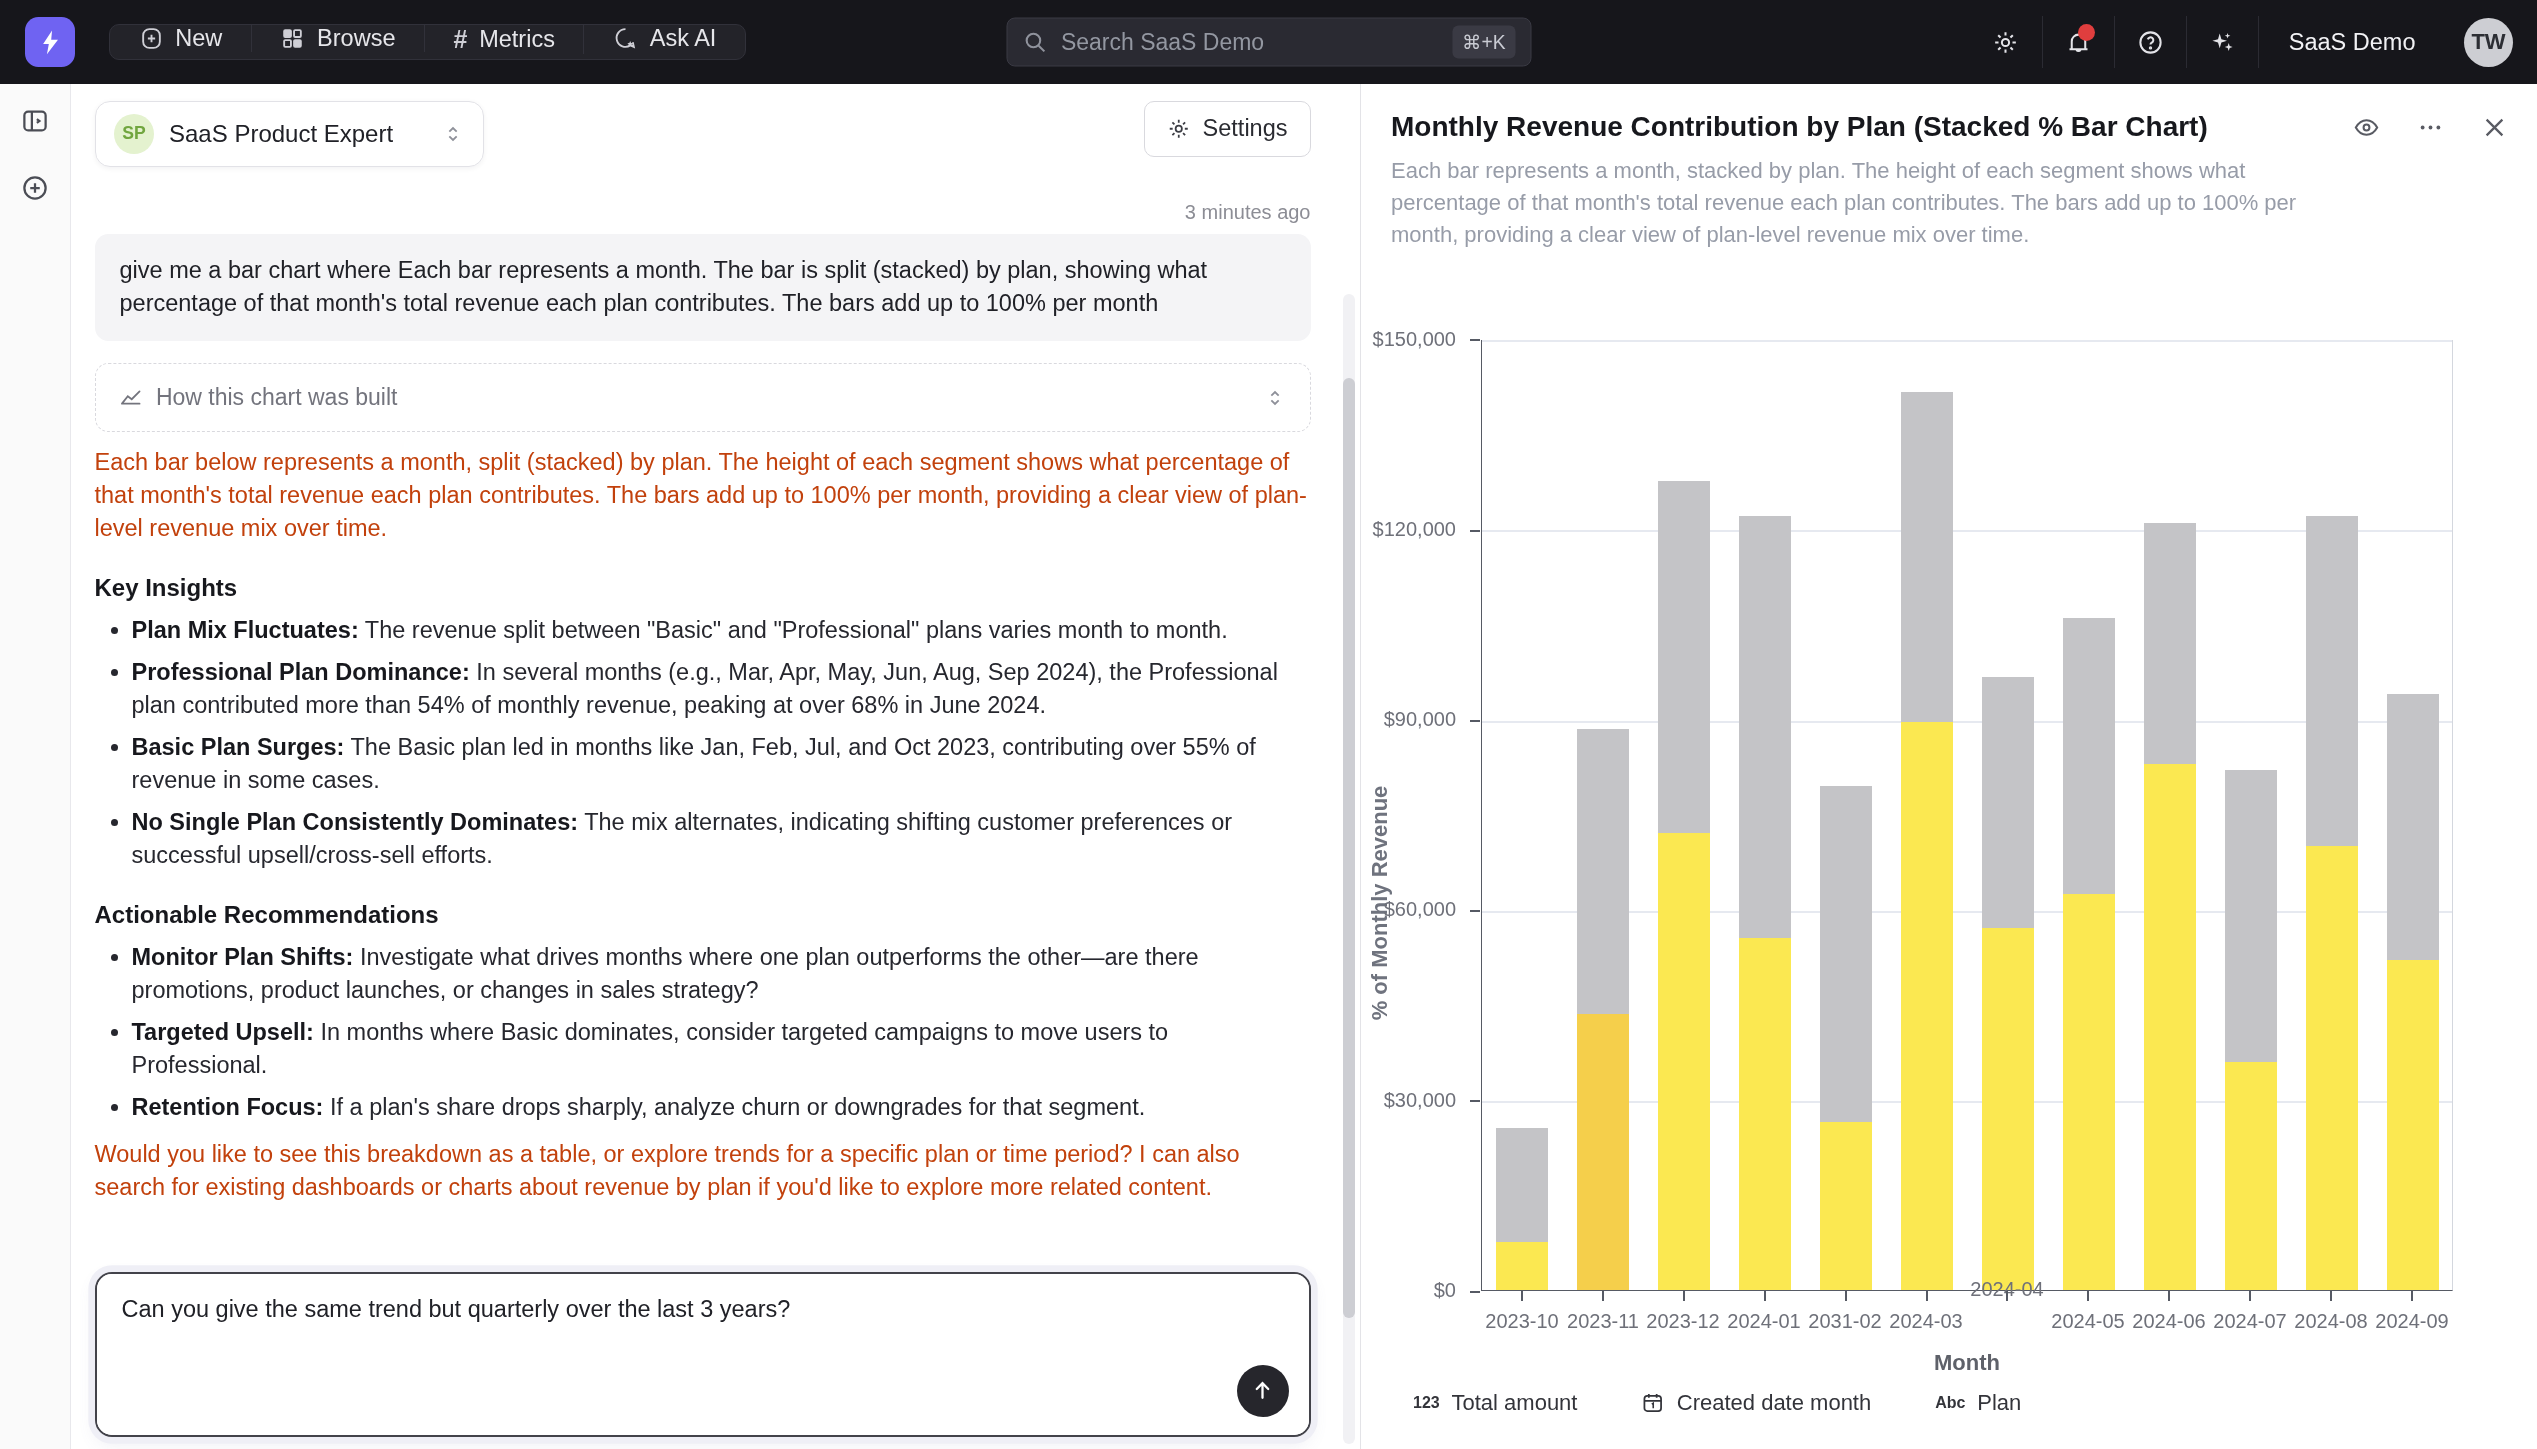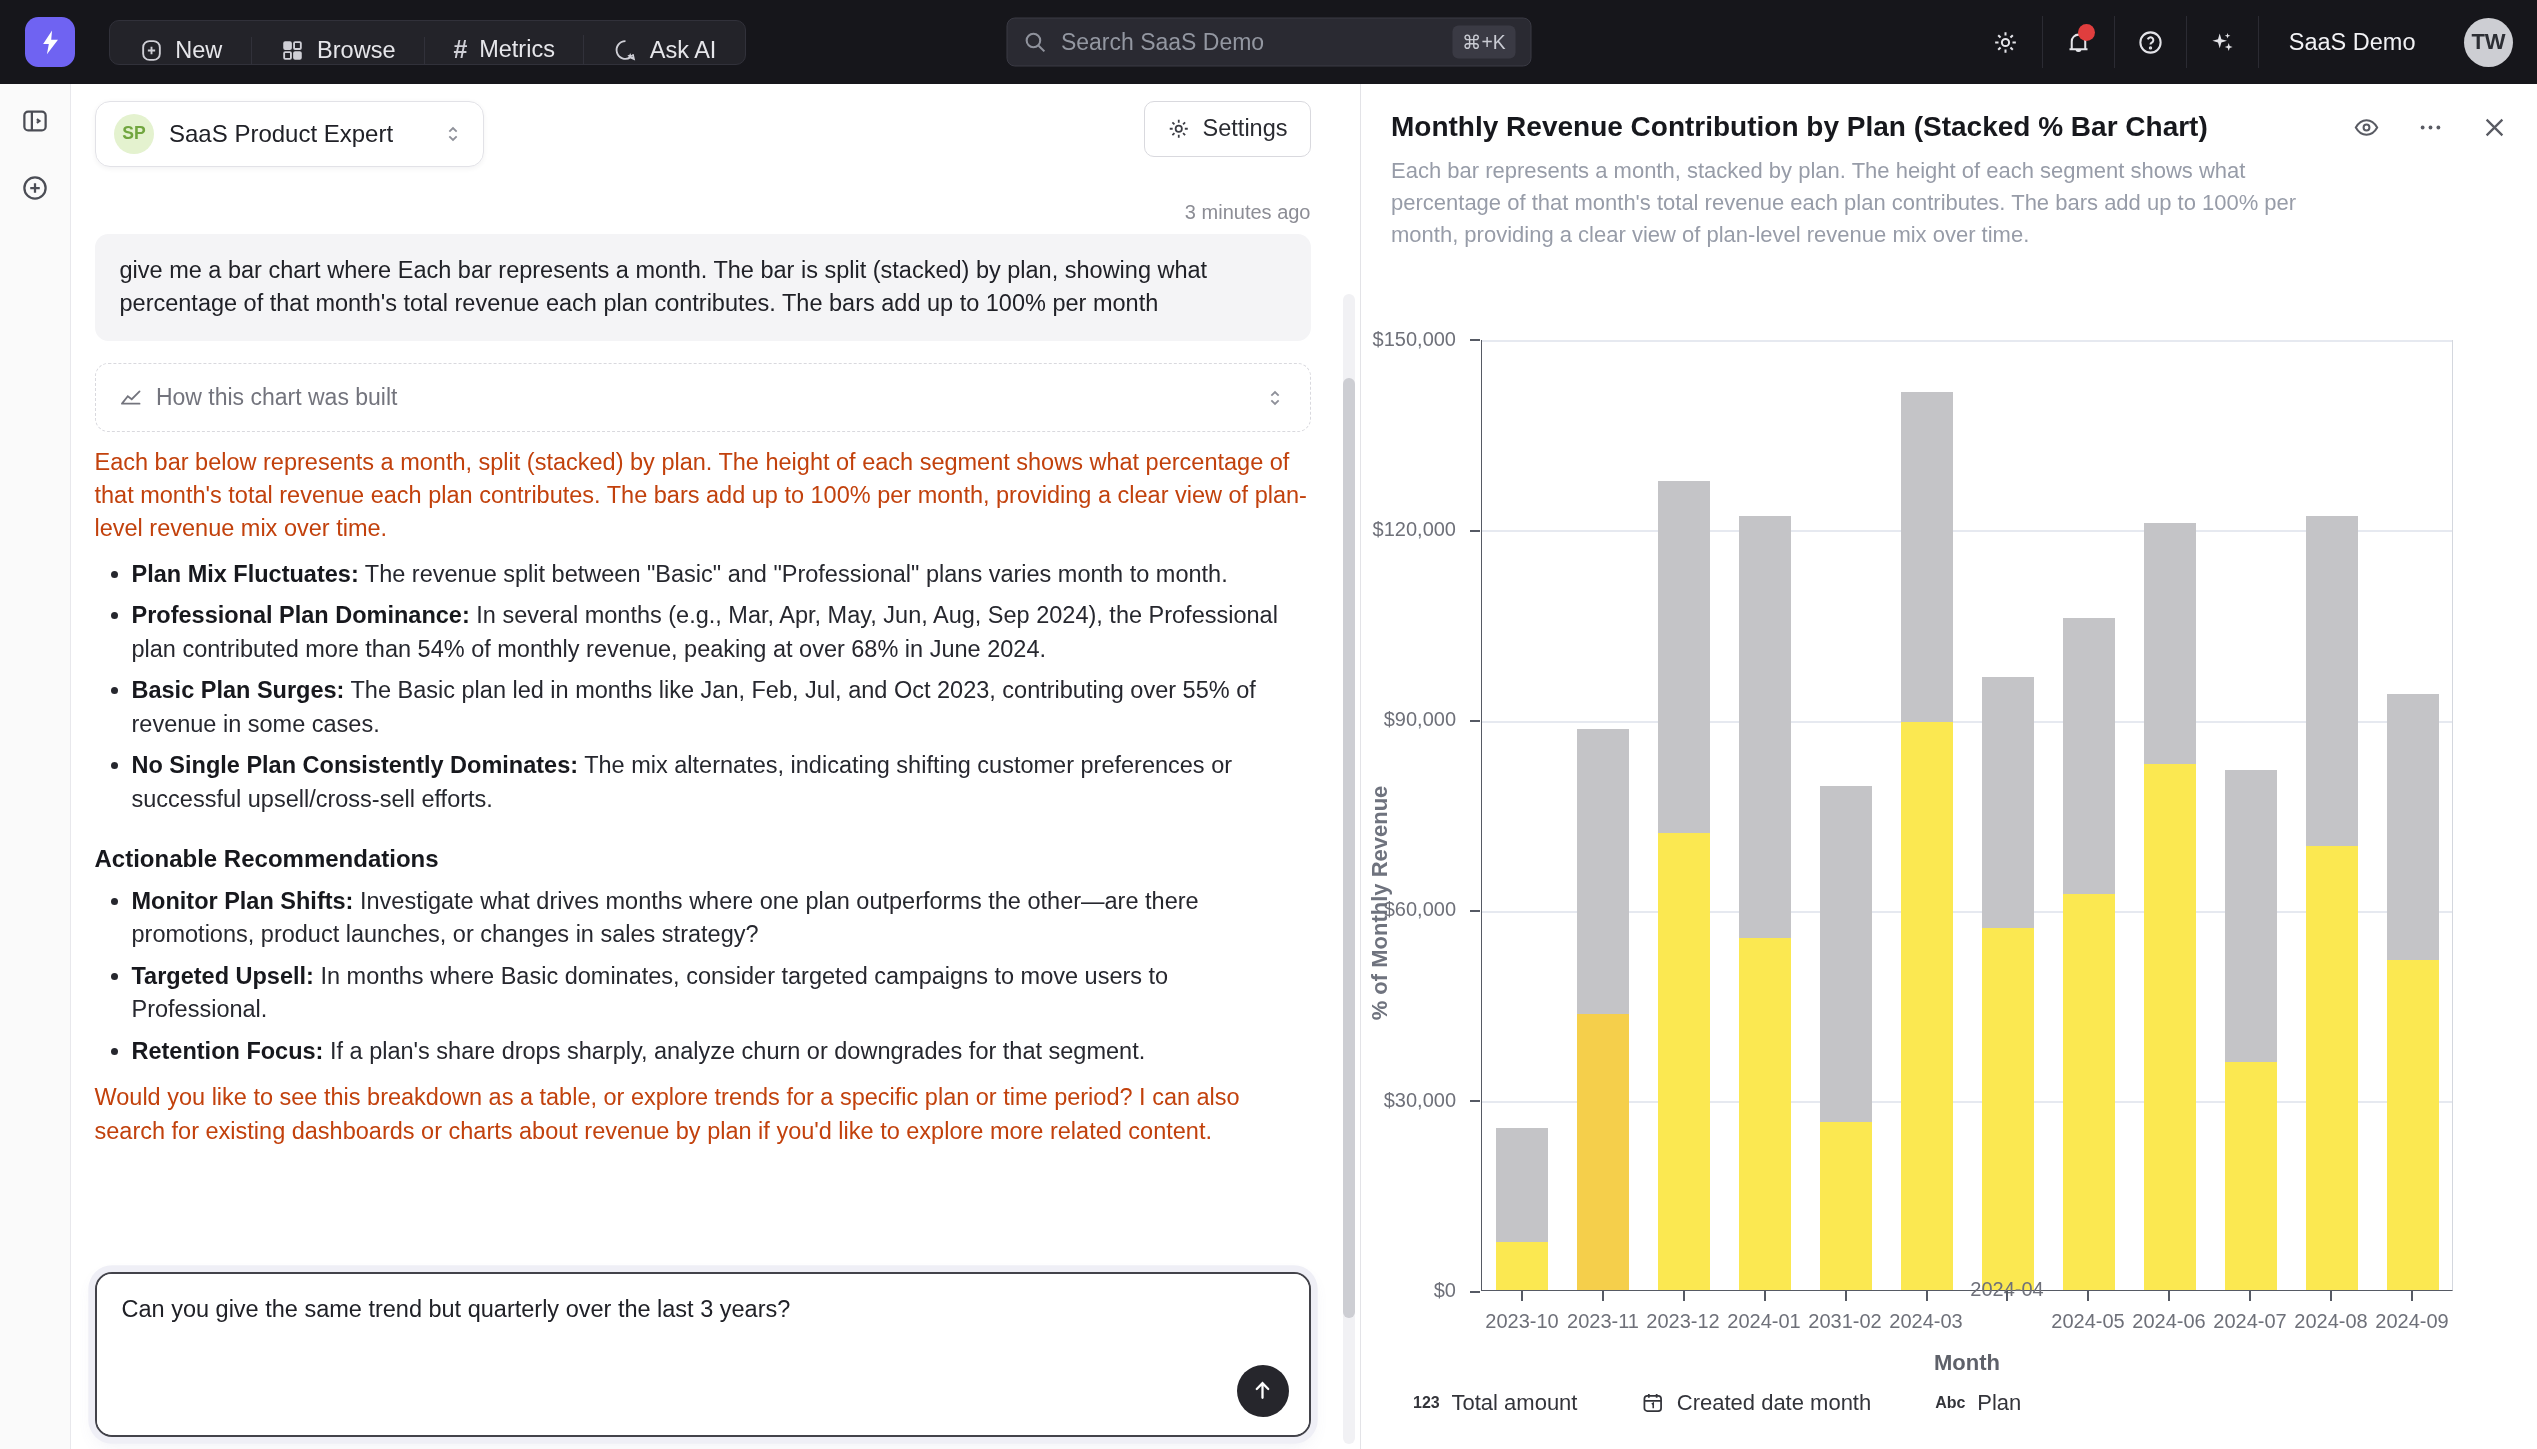--- a/index.html
+++ b/index.html
@@ -2,21 +2,21 @@
 <html style="font-size:13.4px"><head>
 <meta charset="utf-8">
 <style>
   * { margin:0; padding:0; box-sizing:border-box; }
   html,body { width:2538px; height:1449px; overflow:hidden; background:#fff;
     font-family:"Liberation Sans","DejaVu Sans",sans-serif; }
 
   
   .navbar { position:relative; height:84px; background:#16161b; display:flex; align-items:center; padding:0 25px; }
   .logo { width:50px; height:50px; border-radius:13.4px; background:#6f63f2; display:flex; align-items:center; justify-content:center; flex:0 0 auto; }
-  .nav-group { display:flex; align-items:flex-end; height:45px; margin-left:34px; background:#232329; border:0.8px solid #31313a; border-radius:10px; overflow:hidden; }
+  .nav-group { display:flex; align-items:flex-start; height:36px; margin-left:34px; background:#232329; border:0.8px solid #31313a; border-radius:10px; overflow:hidden; }
   .nav-btn { display:flex; align-items:center; gap:11.8px; padding:0 28.5px; color:#e6e6ea; font-size:23.5px; border-right:0.8px solid #31313a; cursor:pointer; }
   .nav-btn:last-child { border-right:none; }
   .nav-btn svg, .nav-btn .hash { color:#cfcfd6; }
   .hash { font-size:25px; font-weight:700; }
   .searchbar { position:absolute; left:50%; top:50%; transform:translate(-50%,-50%); width:525px; height:49px;
     background:#2a2a32; border:0.8px solid #3a3a44; border-radius:8.4px; display:flex; align-items:center; padding:0 15px; cursor:text; }
   .searchbar .ph { color:#9397a1; font-size:23px; margin-left:13.4px; flex:1; }
   .kbd { background:#3a3a44; color:#c9cbd3; border-radius:5.9px; font-size:19.3px; padding:5px 10px; }
   .nav-right { margin-left:auto; display:flex; align-items:center; height:52px; }
   .nav-icon-btn { position:relative; width:72px; height:52px; display:flex; align-items:center; justify-content:center; color:#e3e3e8; border-left:0.8px solid #2b2b33; cursor:pointer; }
@@ -229,20 +229,21 @@
         </span>
         <span style="display:flex;color:#8e9099">
           <svg width="22" height="22" viewBox="0 0 24 24" fill="none" stroke="currentColor" stroke-width="2">
               <path d="M8 9.5 L12 5.5 L16 9.5 M8 14.5 L12 18.5 L16 14.5"></path>
             </svg>
         </span>
       </div>
 
       <div class="md-p">Each bar below represents a month, split (stacked) by plan. The height of each segment shows what percentage of that month's total revenue each plan contributes. The bars add up to 100% per month, providing a clear view of plan-level revenue mix over time.</div>
 
+      <div class="md-h3">Key Insights</div>
       <ul class="md-ul">
         <li><span class="b">Plan Mix Fluctuates:</span> <span>The revenue split between "Basic" and "Professional" plans varies month to month.</span></li>
         <li><span class="b">Professional Plan Dominance:</span> <span>In several months (e.g., Mar, Apr, May, Jun, Aug, Sep 2024), the Professional plan contributed more than 54% of monthly revenue, peaking at over 68% in June 2024.</span></li>
         <li><span class="b">Basic Plan Surges:</span> <span>The Basic plan led in months like Jan, Feb, Jul, and Oct 2023, contributing over 55% of revenue in some cases.</span></li>
         <li><span class="b">No Single Plan Consistently Dominates:</span> <span>The mix alternates, indicating shifting customer preferences or successful upsell/cross-sell efforts.</span></li>
       </ul>
 
       <div class="md-h3">Actionable Recommendations</div>
       <ul class="md-ul">
         <li><span class="b">Monitor Plan Shifts:</span> <span>Investigate what drives months where one plan outperforms the other—are there promotions, product launches, or changes in sales strategy?</span></li>

